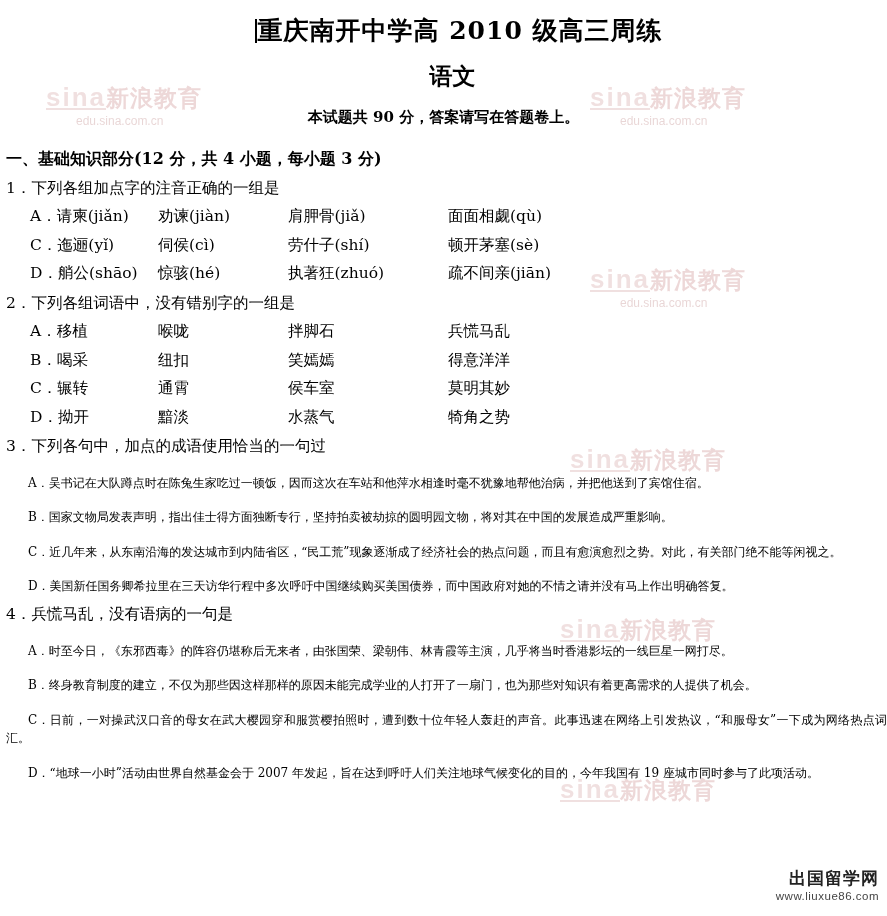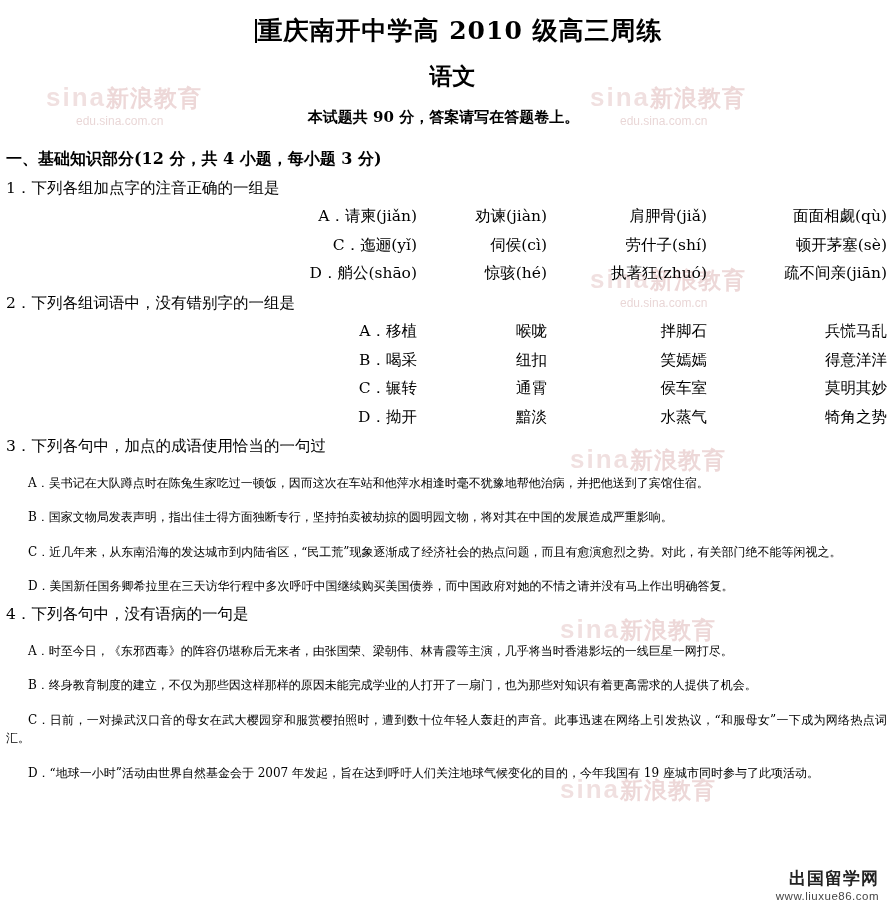--- a/index.html
+++ b/index.html
@@ -42,20 +42,21 @@
     font-size: 12px;
     white-space: nowrap;
     color: #cfa6a6;
     font-family: "Liberation Sans", sans-serif;
   }
   .wm-sina {
     font-size: 26px;
     color: #e0bcbc;
     font-weight: bold;
     letter-spacing: 2px;
+    text-decoration: underline;
   }
   .content {
     position: relative;
     z-index: 2;
   }
   .title {
     text-align: center;
     font-size: 25px;
     font-weight: bold;
     margin: 14px 0 0 0;
@@ -91,21 +92,20 @@
   .q-line {
     font-size: 15.5px;
     margin: 7px 0 0 6px;
     line-height: 1.45;
   }
   .opt-row {
     font-size: 15.5px;
     margin: 6px 0 0 30px;
     line-height: 1.45;
     white-space: nowrap;
-    text-align: right;
   }
   .opt-row .col {
     display: inline-block;
   }
   .c1 { width: 128px; }
   .c2 { width: 130px; }
   .c3 { width: 160px; }
   .c4 { width: 180px; }
   .para {
     font-size: 12px;
@@ -214,21 +214,21 @@
       <span class="indent"></span><span>B．国家文物局发表声明，指出佳士得方面独断专行，坚持拍卖被劫掠的圆明园文物，将对其在中国的发展造成严重影响。</span>
     </div>
     <div class="para">
       <span class="indent"></span><span>C．近几年来，从东南沿海的发达城市到内陆省区，“民工荒”现象逐渐成了经济社会的热点问题，而且有愈演愈烈之势。对此，有关部门绝不能等闲视之。</span>
     </div>
     <div class="para">
       <span class="indent"></span><span>D．美国新任国务卿希拉里在三天访华行程中多次呼吁中国继续购买美国债券，而中国政府对她的不情之请并没有马上作出明确答复。</span>
     </div>
 
     <div class="q-line">
-      <span>4．</span><span>下列各句中，没有语病的一句是</span>
+      <span>4．</span><span>兵慌马乱，没有语病的一句是</span>
     </div>
     <div class="para">
       <span class="indent"></span><span>A．时至今日，《东邪西毒》的阵容仍堪称后无来者，由张国荣、梁朝伟、林青霞等主演，几乎将当时香港影坛的一线巨星一网打尽。</span>
     </div>
     <div class="para">
       <span class="indent"></span><span>B．终身教育制度的建立，不仅为那些因这样那样的原因未能完成学业的人打开了一扇门，也为那些对知识有着更高需求的人提供了机会。</span>
     </div>
     <div class="para">
       <span class="indent"></span><span>C．日前，一对操武汉口音的母女在武大樱园穿和服赏樱拍照时，遭到数十位年轻人轰赶的声音。此事迅速在网络上引发热议，“和服母女”一下成为网络热点词汇。</span>
     </div>

